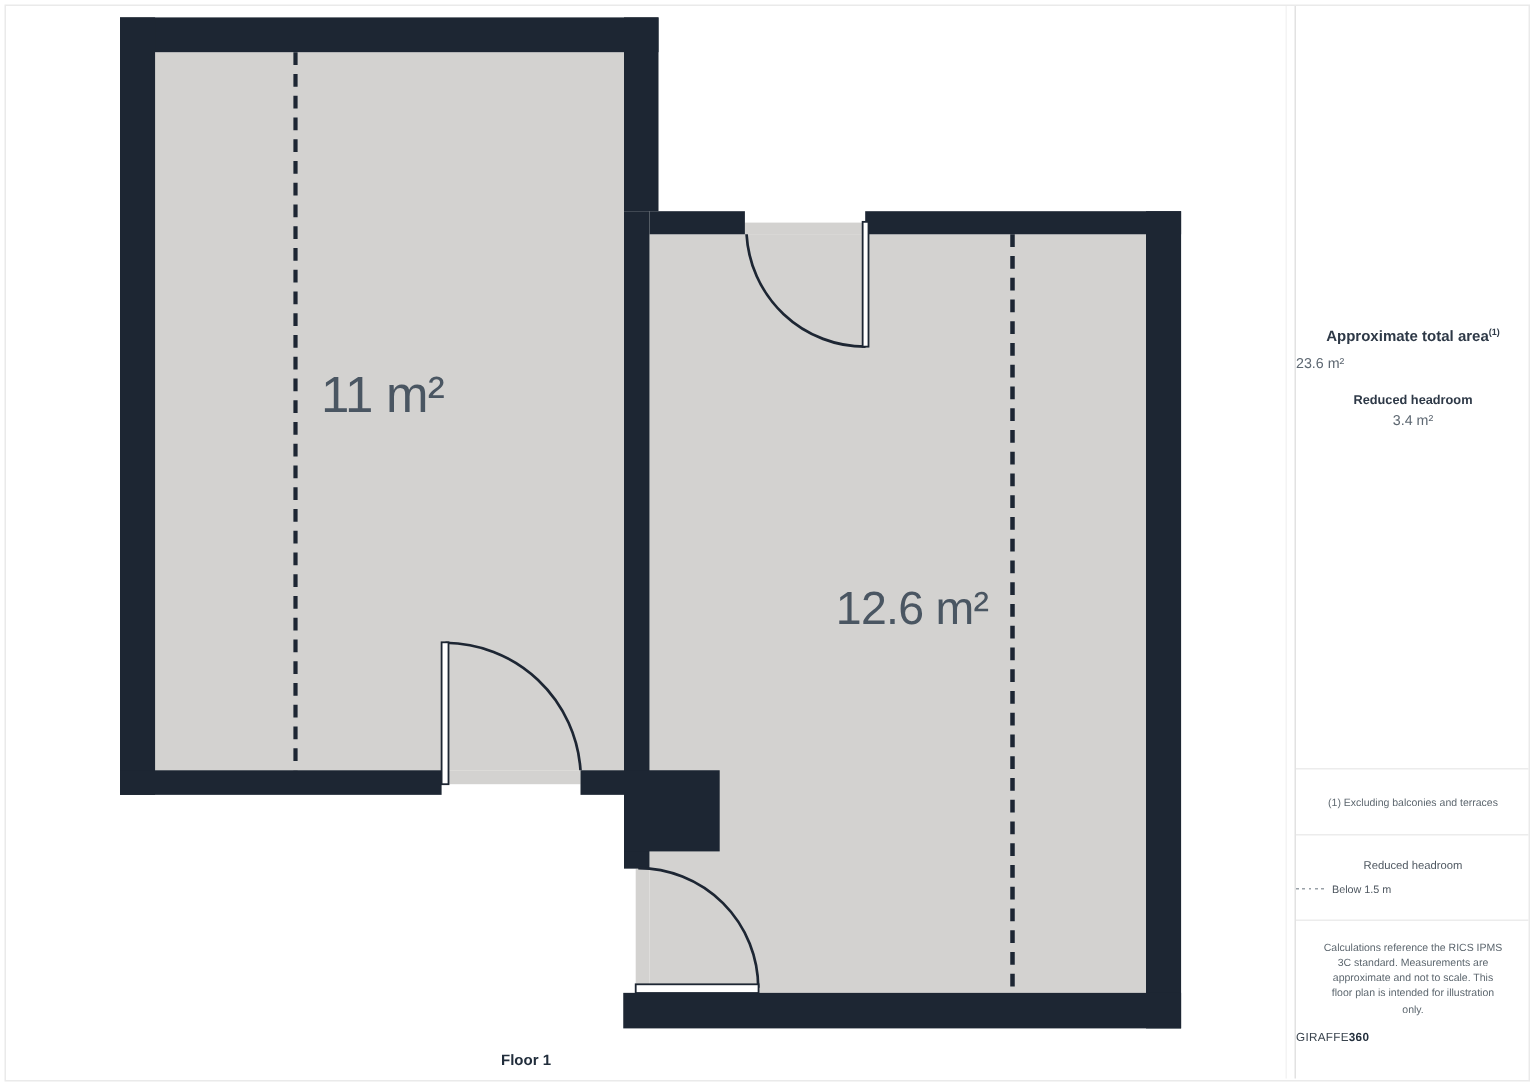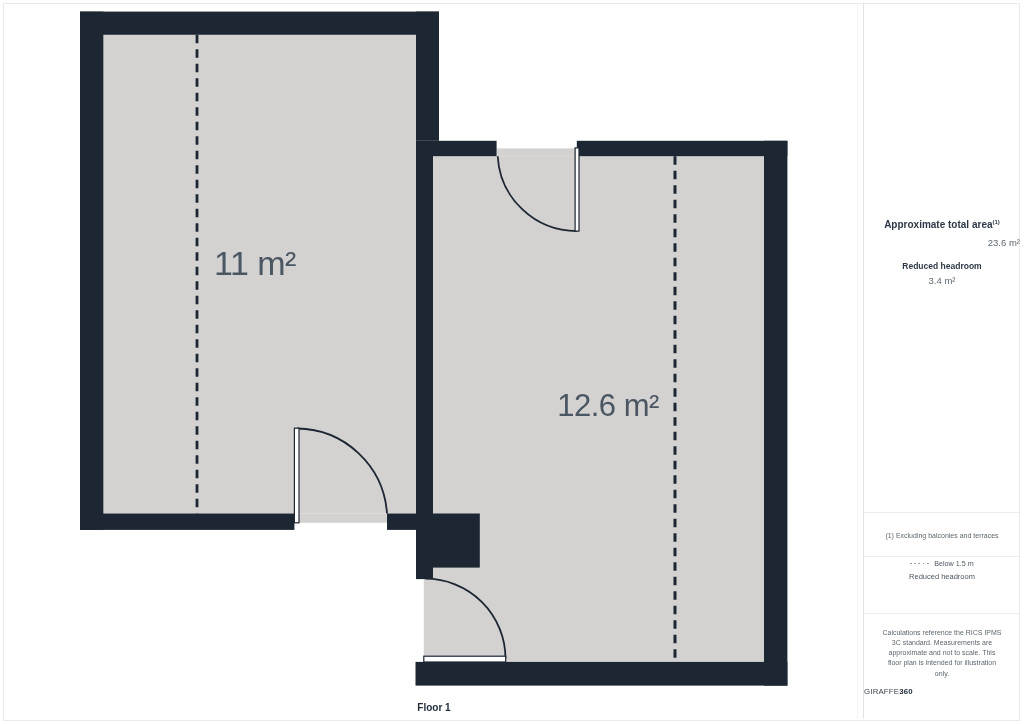--- a/index.html
+++ b/index.html
@@ -63,38 +63,38 @@
 
   <path d="M 425.5 578.7 A 80 80 0 0 1 505.5 658.5" fill="none" stroke="#1d2633" stroke-width="1.8"></path>
 
   <rect x="423.8" y="656.2" width="81.9" height="5.8" fill="#ffffff" stroke="#1d2633" stroke-width="1.2"></rect>
 
   <text x="255" y="274.5" font-size="34" letter-spacing="-0.5" fill="#4a5662" text-anchor="middle">11 m²</text>
 
   <text x="608" y="416" font-size="31" letter-spacing="-0.5" fill="#4a5662" text-anchor="middle">12.6 m²</text>
 </svg>
 
-<div class="abs" style="left:334px;top:702px;width:200px;text-align:center;font-size:10px;font-weight:bold;color:#222e3c;">Floor 1</div>
+<div class="abs" style="left:334px;top:702px;width:200px;text-align:left;font-size:10px;font-weight:bold;color:#222e3c;">Floor 1</div>
 
 <div class="abs" style="left:864px;top:219px;width:156px;text-align:center;font-size:10px;font-weight:bold;color:#2e3947;">Approximate total area<span style="font-size:6px;vertical-align:4px;">(1)</span></div>
 
-<div class="abs" style="left:864px;top:237px;width:156px;text-align:right;font-size:9.5px;color:#5e6872;">23.6 m²</div>
+<div class="abs" style="left:864px;top:237px;width:156px;text-align:left;font-size:9.5px;color:#5e6872;">23.6 m²</div>
 
 <div class="abs" style="left:864px;top:261px;width:156px;text-align:center;font-size:8.5px;font-weight:bold;color:#2e3947;">Reduced headroom</div>
 
 <div class="abs" style="left:864px;top:275px;width:156px;text-align:center;font-size:9.5px;color:#5e6872;">3.4 m²</div>
 
 <div class="abs" style="left:864px;top:512px;width:155px;height:1px;background:#ececec;"></div>
 
 <div class="abs" style="left:864px;top:532px;width:156px;text-align:center;font-size:7px;color:#5d676f;">(1) Excluding balconies and terraces</div>
 
 <div class="abs" style="left:864px;top:556px;width:155px;height:1px;background:#ececec;"></div>
 
 <div class="abs" style="left:864px;top:572px;width:156px;text-align:center;font-size:7.5px;color:#4e5760;">Reduced headroom</div>
 
-<div class="abs" style="left:864px;top:559px;width:156px;text-align:center;font-size:7.2px;color:#4e5760;">
+<div class="abs" style="left:864px;top:588px;width:156px;text-align:left;font-size:7.2px;color:#4e5760;">
   <span style="display:inline-block;width:20px;height:1.5px;background:repeating-linear-gradient(90deg,#9aa1a8 0 1.8px,transparent 1.8px 4.2px);vertical-align:2px;margin-right:4px;"></span>Below 1.5 m</div>
 
 <div class="abs" style="left:864px;top:613px;width:155px;height:1px;background:#ececec;"></div>
 
 <div class="abs" style="left:864px;top:628px;width:156px;text-align:center;font-size:7px;line-height:10.15px;color:#5d676f;">Calculations reference the RICS IPMS<br>3C standard. Measurements are<br>approximate and not to scale. This<br>floor plan is intended for illustration<br>only.</div>
 
 <div class="abs" style="left:864px;top:687px;width:156px;text-align:left;font-size:7.8px;letter-spacing:0.2px;color:#3a444e;">GIRAFFE<b style="color:#222e3c;">360</b></div>
 
 </body></html>

